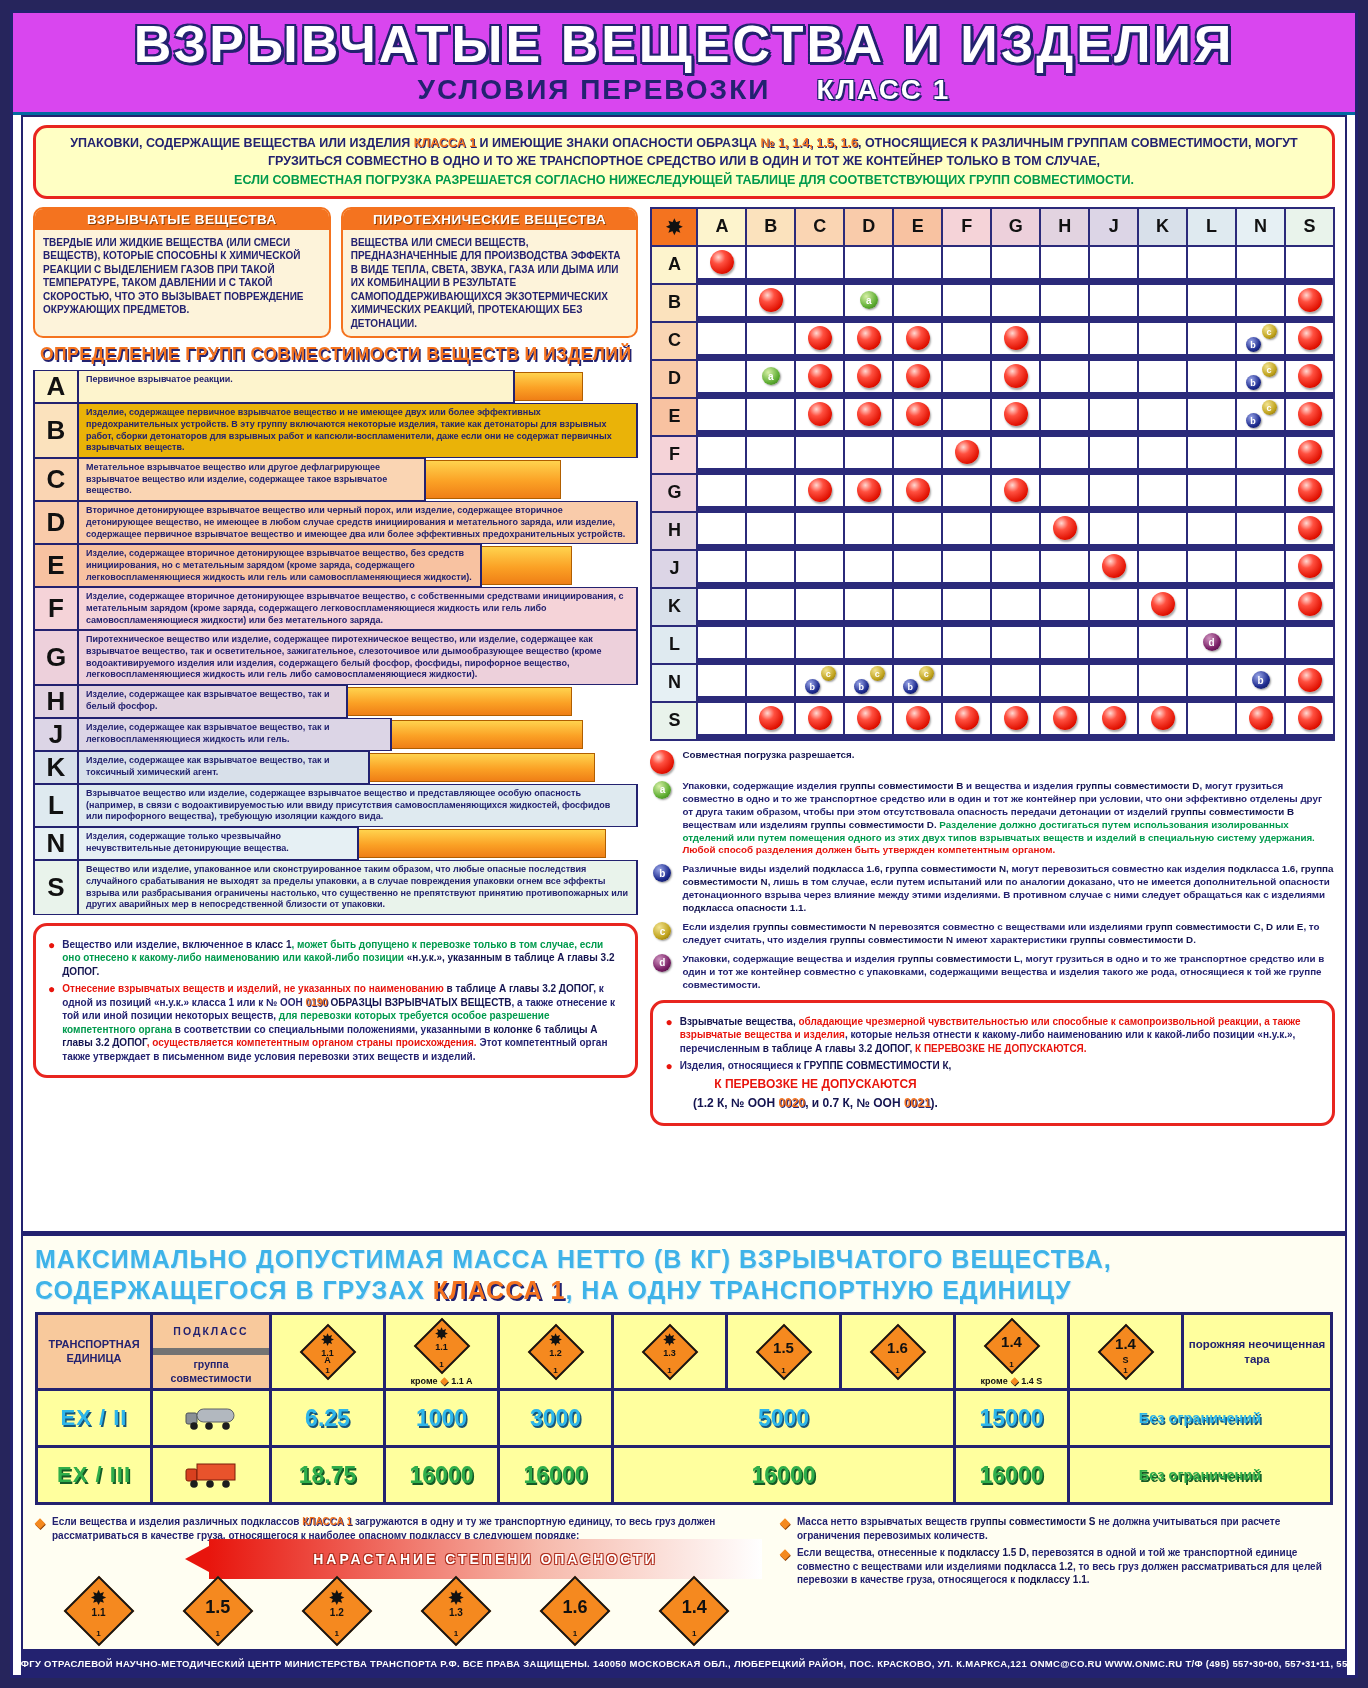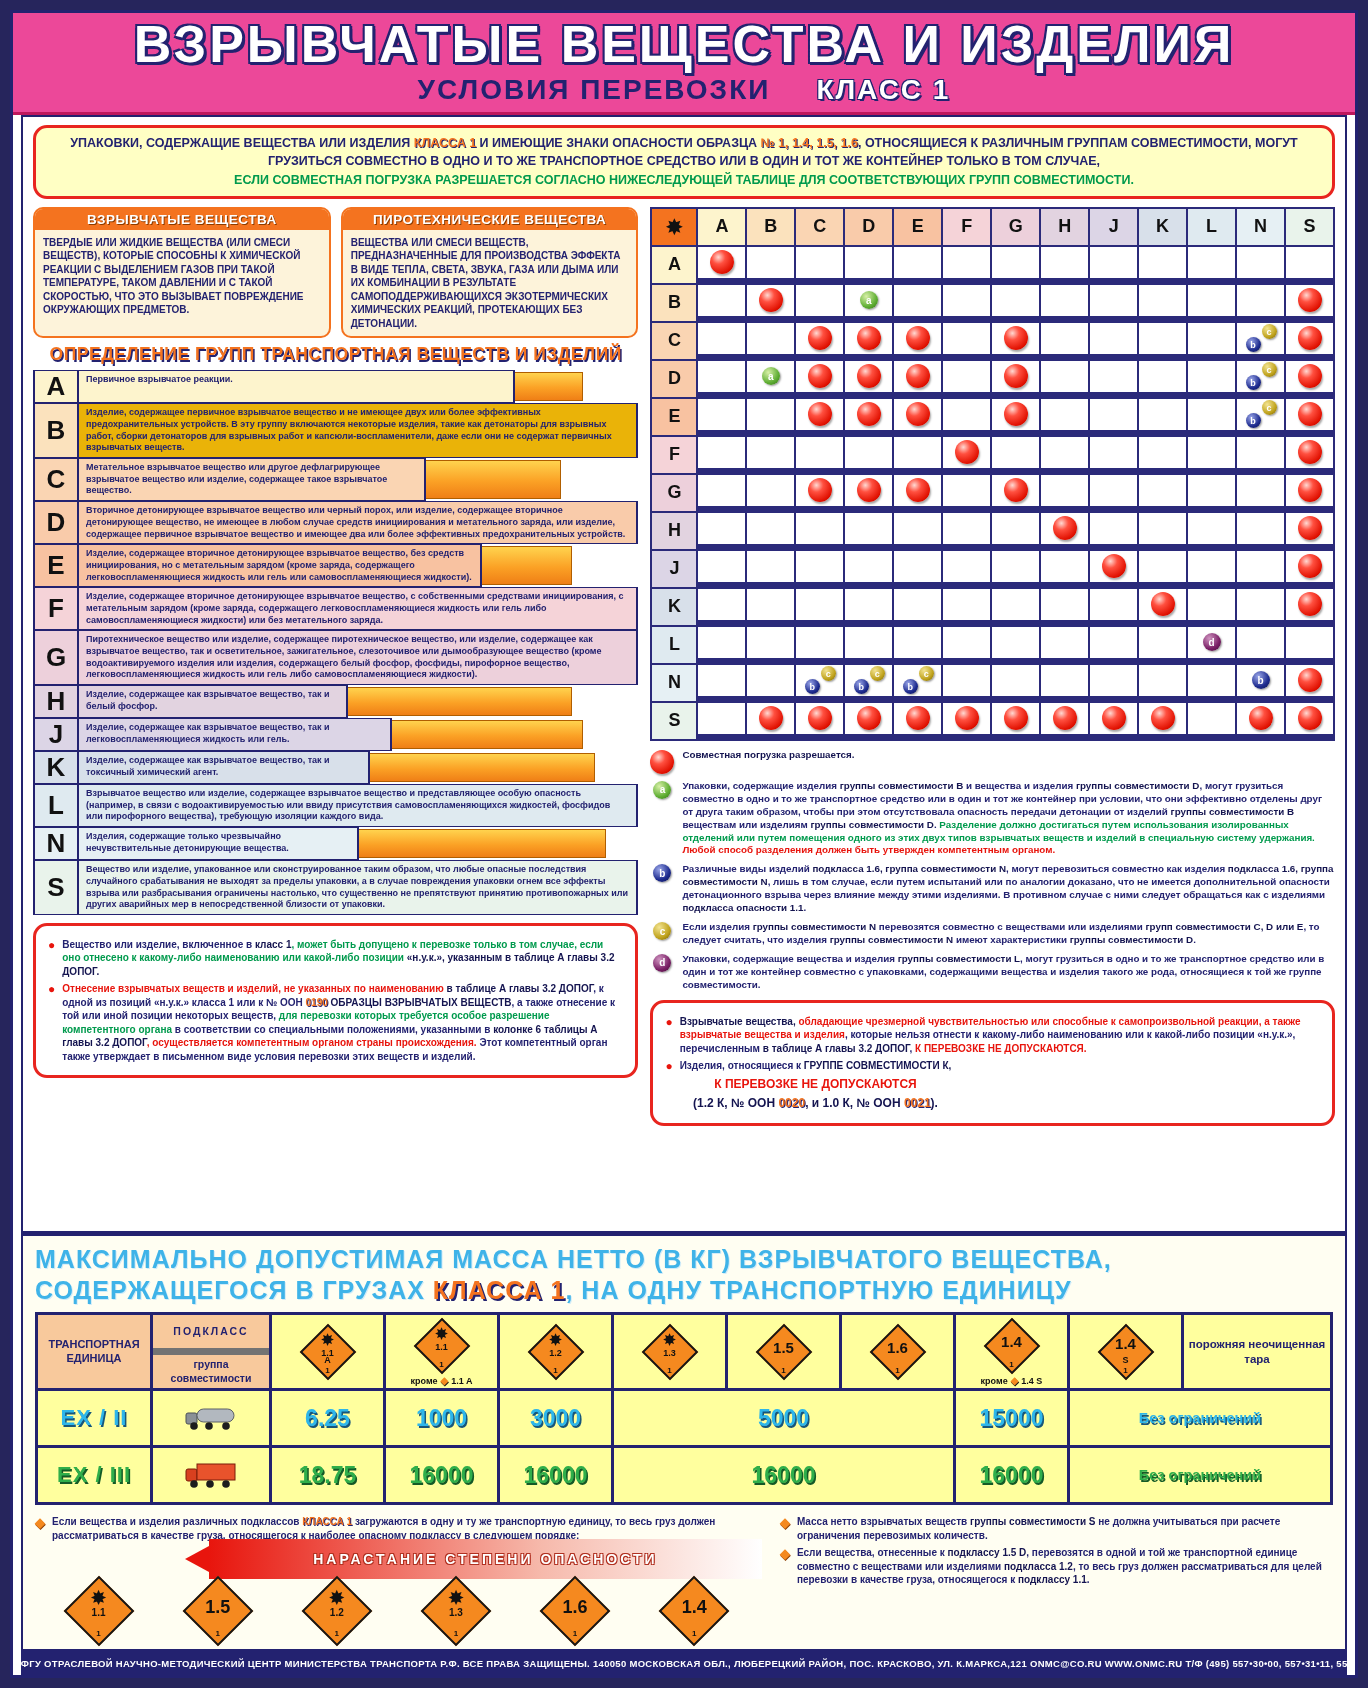--- a/index.html
+++ b/index.html
@@ -9,21 +9,21 @@
     font-family:"Liberation Sans", sans-serif;
     font-weight:bold;
     -webkit-font-smoothing:antialiased;
   }
   .poster{
     position:absolute;inset:10px;
     background:#fff;border:3px solid #232270;
     display:flex;flex-direction:column;overflow:hidden;
   }
   
-  .hdr{background:#ec4899;padding:4px 0 6px;border-bottom:3px solid #be185d;text-align:center;}
+  .hdr{background:#d946ef;padding:4px 0 6px;border-bottom:3px solid #0369a1;text-align:center;}
   .title{
     font-size:52px;letter-spacing:3px;color:#fff;line-height:1.05;
     text-shadow:3px 3px 0 #232270,-2px -2px 0 #232270,2px -2px 0 #232270,-2px 2px 0 #232270,0 3px 0 #232270,3px 0 0 #232270;
   }
   .subrow{display:flex;justify-content:center;align-items:baseline;gap:46px;margin-top:2px;}
   .subtitle{font-size:28px;color:#232270;letter-spacing:2px;}
   .classlabel{font-size:28px;color:#fff;letter-spacing:2px;
     text-shadow:2px 2px 0 #232270,-1px -1px 0 #232270,1px -1px 0 #232270,-1px 1px 0 #232270;}
   
   .top-section{flex:1;border:2px solid #232270;margin:0 8px;background:#fff;padding:8px 10px 6px;overflow:hidden;}
@@ -157,21 +157,21 @@
         <div class="defs">
           <div class="defbox">
             <div class="defhead">ВЗРЫВЧАТЫЕ ВЕЩЕСТВА</div>
             <div class="defbody">ТВЕРДЫЕ ИЛИ ЖИДКИЕ ВЕЩЕСТВА (ИЛИ СМЕСИ ВЕЩЕСТВ), КОТОРЫЕ СПОСОБНЫ К ХИМИЧЕСКОЙ РЕАКЦИИ С ВЫДЕЛЕНИЕМ ГАЗОВ ПРИ ТАКОЙ ТЕМПЕРАТУРЕ, ТАКОМ ДАВЛЕНИИ И С ТАКОЙ СКОРОСТЬЮ, ЧТО ЭТО ВЫЗЫВАЕТ ПОВРЕЖДЕНИЕ ОКРУЖАЮЩИХ ПРЕДМЕТОВ.</div>
           </div>
           <div class="defbox">
             <div class="defhead">ПИРОТЕХНИЧЕСКИЕ ВЕЩЕСТВА</div>
             <div class="defbody">ВЕЩЕСТВА ИЛИ СМЕСИ ВЕЩЕСТВ, ПРЕДНАЗНАЧЕННЫЕ ДЛЯ ПРОИЗВОДСТВА ЭФФЕКТА В ВИДЕ ТЕПЛА, СВЕТА, ЗВУКА, ГАЗА ИЛИ ДЫМА ИЛИ ИХ КОМБИНАЦИИ В РЕЗУЛЬТАТЕ САМОПОДДЕРЖИВАЮЩИХСЯ ЭКЗОТЕРМИЧЕСКИХ ХИМИЧЕСКИХ РЕАКЦИЙ, ПРОТЕКАЮЩИХ БЕЗ ДЕТОНАЦИИ.</div>
           </div>
         </div>
-        <div class="ghead">ОПРЕДЕЛЕНИЕ ГРУПП ТРАНСПОРТНАЯ ВЕЩЕСТВ И ИЗДЕЛИЙ</div>
+        <div class="ghead">ОПРЕДЕЛЕНИЕ ГРУПП СОВМЕСТИМОСТИ ВЕЩЕСТВ И ИЗДЕЛИЙ</div>
         <div id="letters">
             <div class="lrow">
               <div class="lcell" style="background:#fdf4cd">A</div>
      <div class="lright">
        <div class="ldesc" style="background:#fdf4cd;width:78%">Первичное взрывчатое реакции.</div>
        <div class="lstep" style="width:12%"></div>
      </div>
             </div>
             <div class="lrow">
               <div class="lcell" style="background:#fbe2bd">B</div>
@@ -640,21 +640,21 @@
         <span class="seg-nb">Взрывчатые вещества, </span><span class="seg-r">обладающие чрезмерной чувствительностью или способные к самопроизвольной реакции, а также взрывчатые вещества и изделия</span><span class="seg-n">,  которые нельзя отнести к какому-либо наименованию или к какой-либо позиции «н.у.к.», перечисленным </span><span class="seg-nb">в таблице А главы 3.2 ДОПОГ</span><span class="seg-n">,</span><span class="seg-rb"> К ПЕРЕВОЗКЕ НЕ ДОПУСКАЮТСЯ.</span>
         
         
       </div>
     </div>
     <div class="bullet">
       <span class="dot">●</span>
       <div>
         <span class="seg-n">Изделия, относящиеся к </span><span class="seg-nb">ГРУППЕ СОВМЕСТИМОСТИ К,</span>
         <div class="center-line"><span class="seg-rb">К ПЕРЕВОЗКЕ НЕ ДОПУСКАЮТСЯ</span></div>
-        <div class="center-line"><span class="seg-nb">(1.2 К, № ООН </span><span class="seg-o">0020</span><span class="seg-nb">, и 1.0 К, № ООН </span><span class="seg-o">0021</span><span class="seg-nb">).</span></div>
+        <div class="center-line"><span class="seg-nb">(1.2 К, № ООН </span><span class="seg-o">0020</span><span class="seg-nb">, и 0.7 К, № ООН </span><span class="seg-o">0021</span><span class="seg-nb">).</span></div>
       </div>
     </div>
           </div>
       </div>
     </div>
   </div>
 
   <div class="bottom-section">
     <div class="btitle">
       <div><span>МАКСИМАЛЬНО ДОПУСТИМАЯ МАССА НЕТТО (В КГ) ВЗРЫВЧАТОГО ВЕЩЕСТВА,</span></div>

